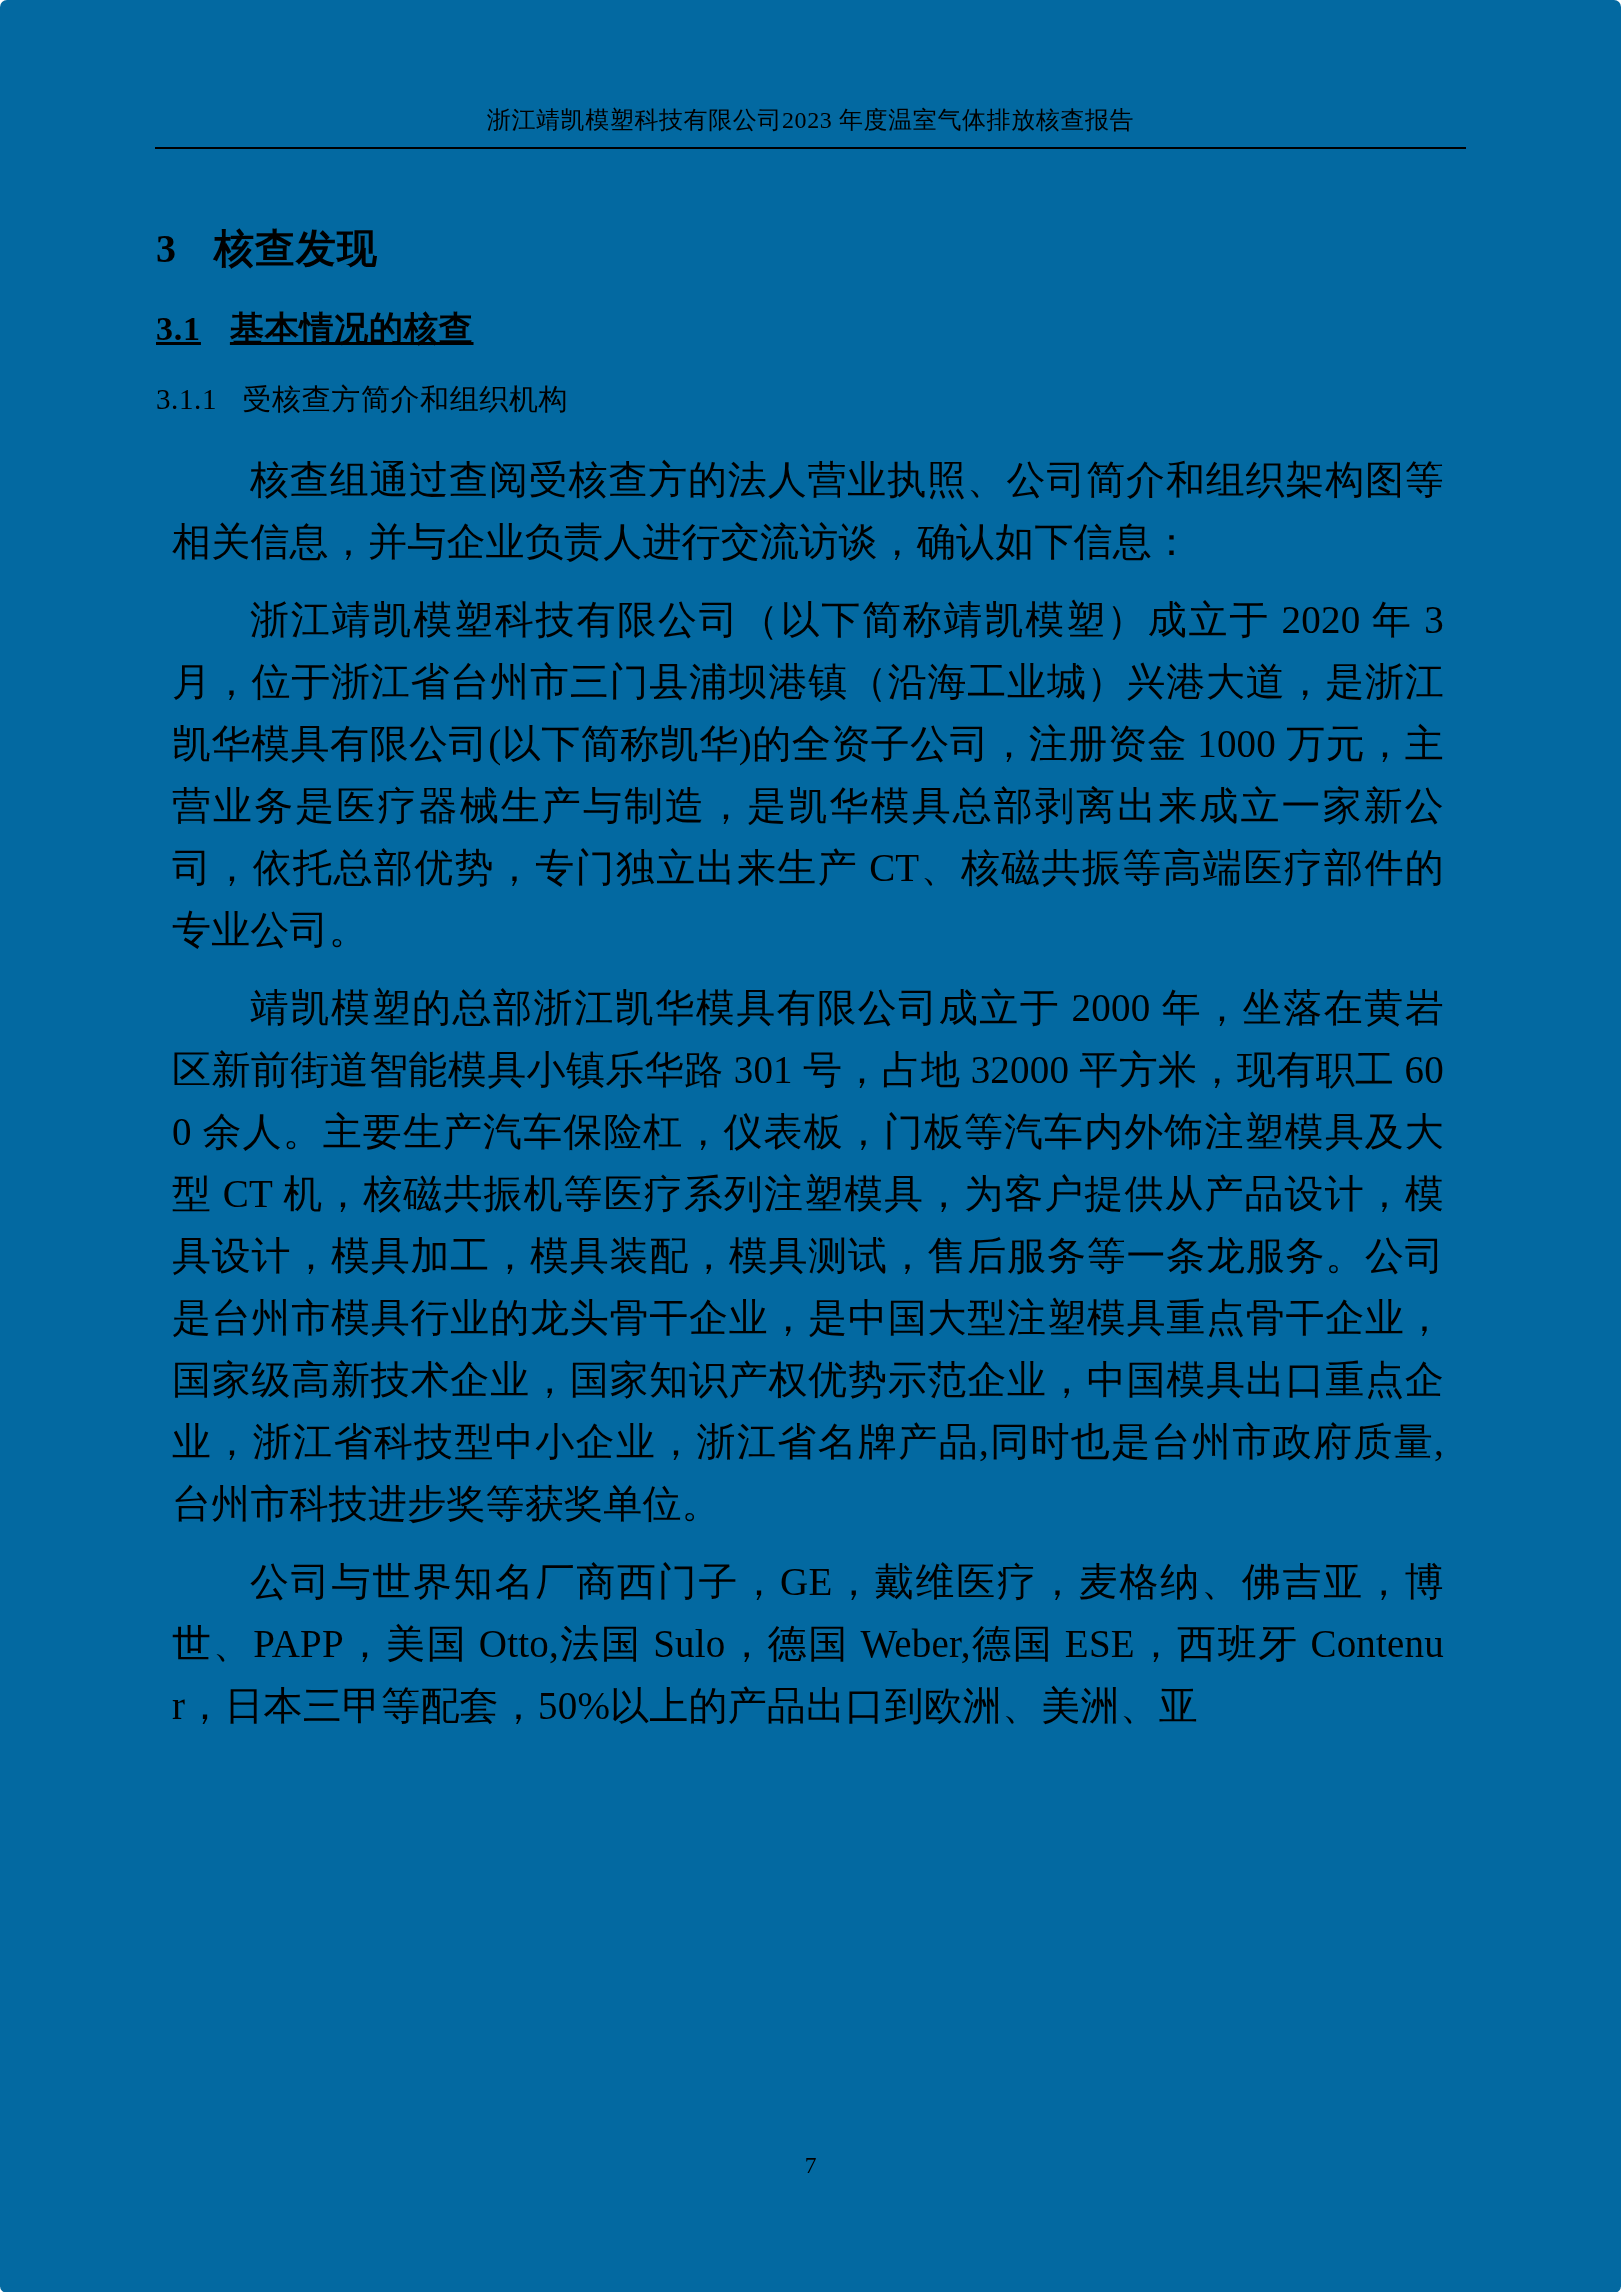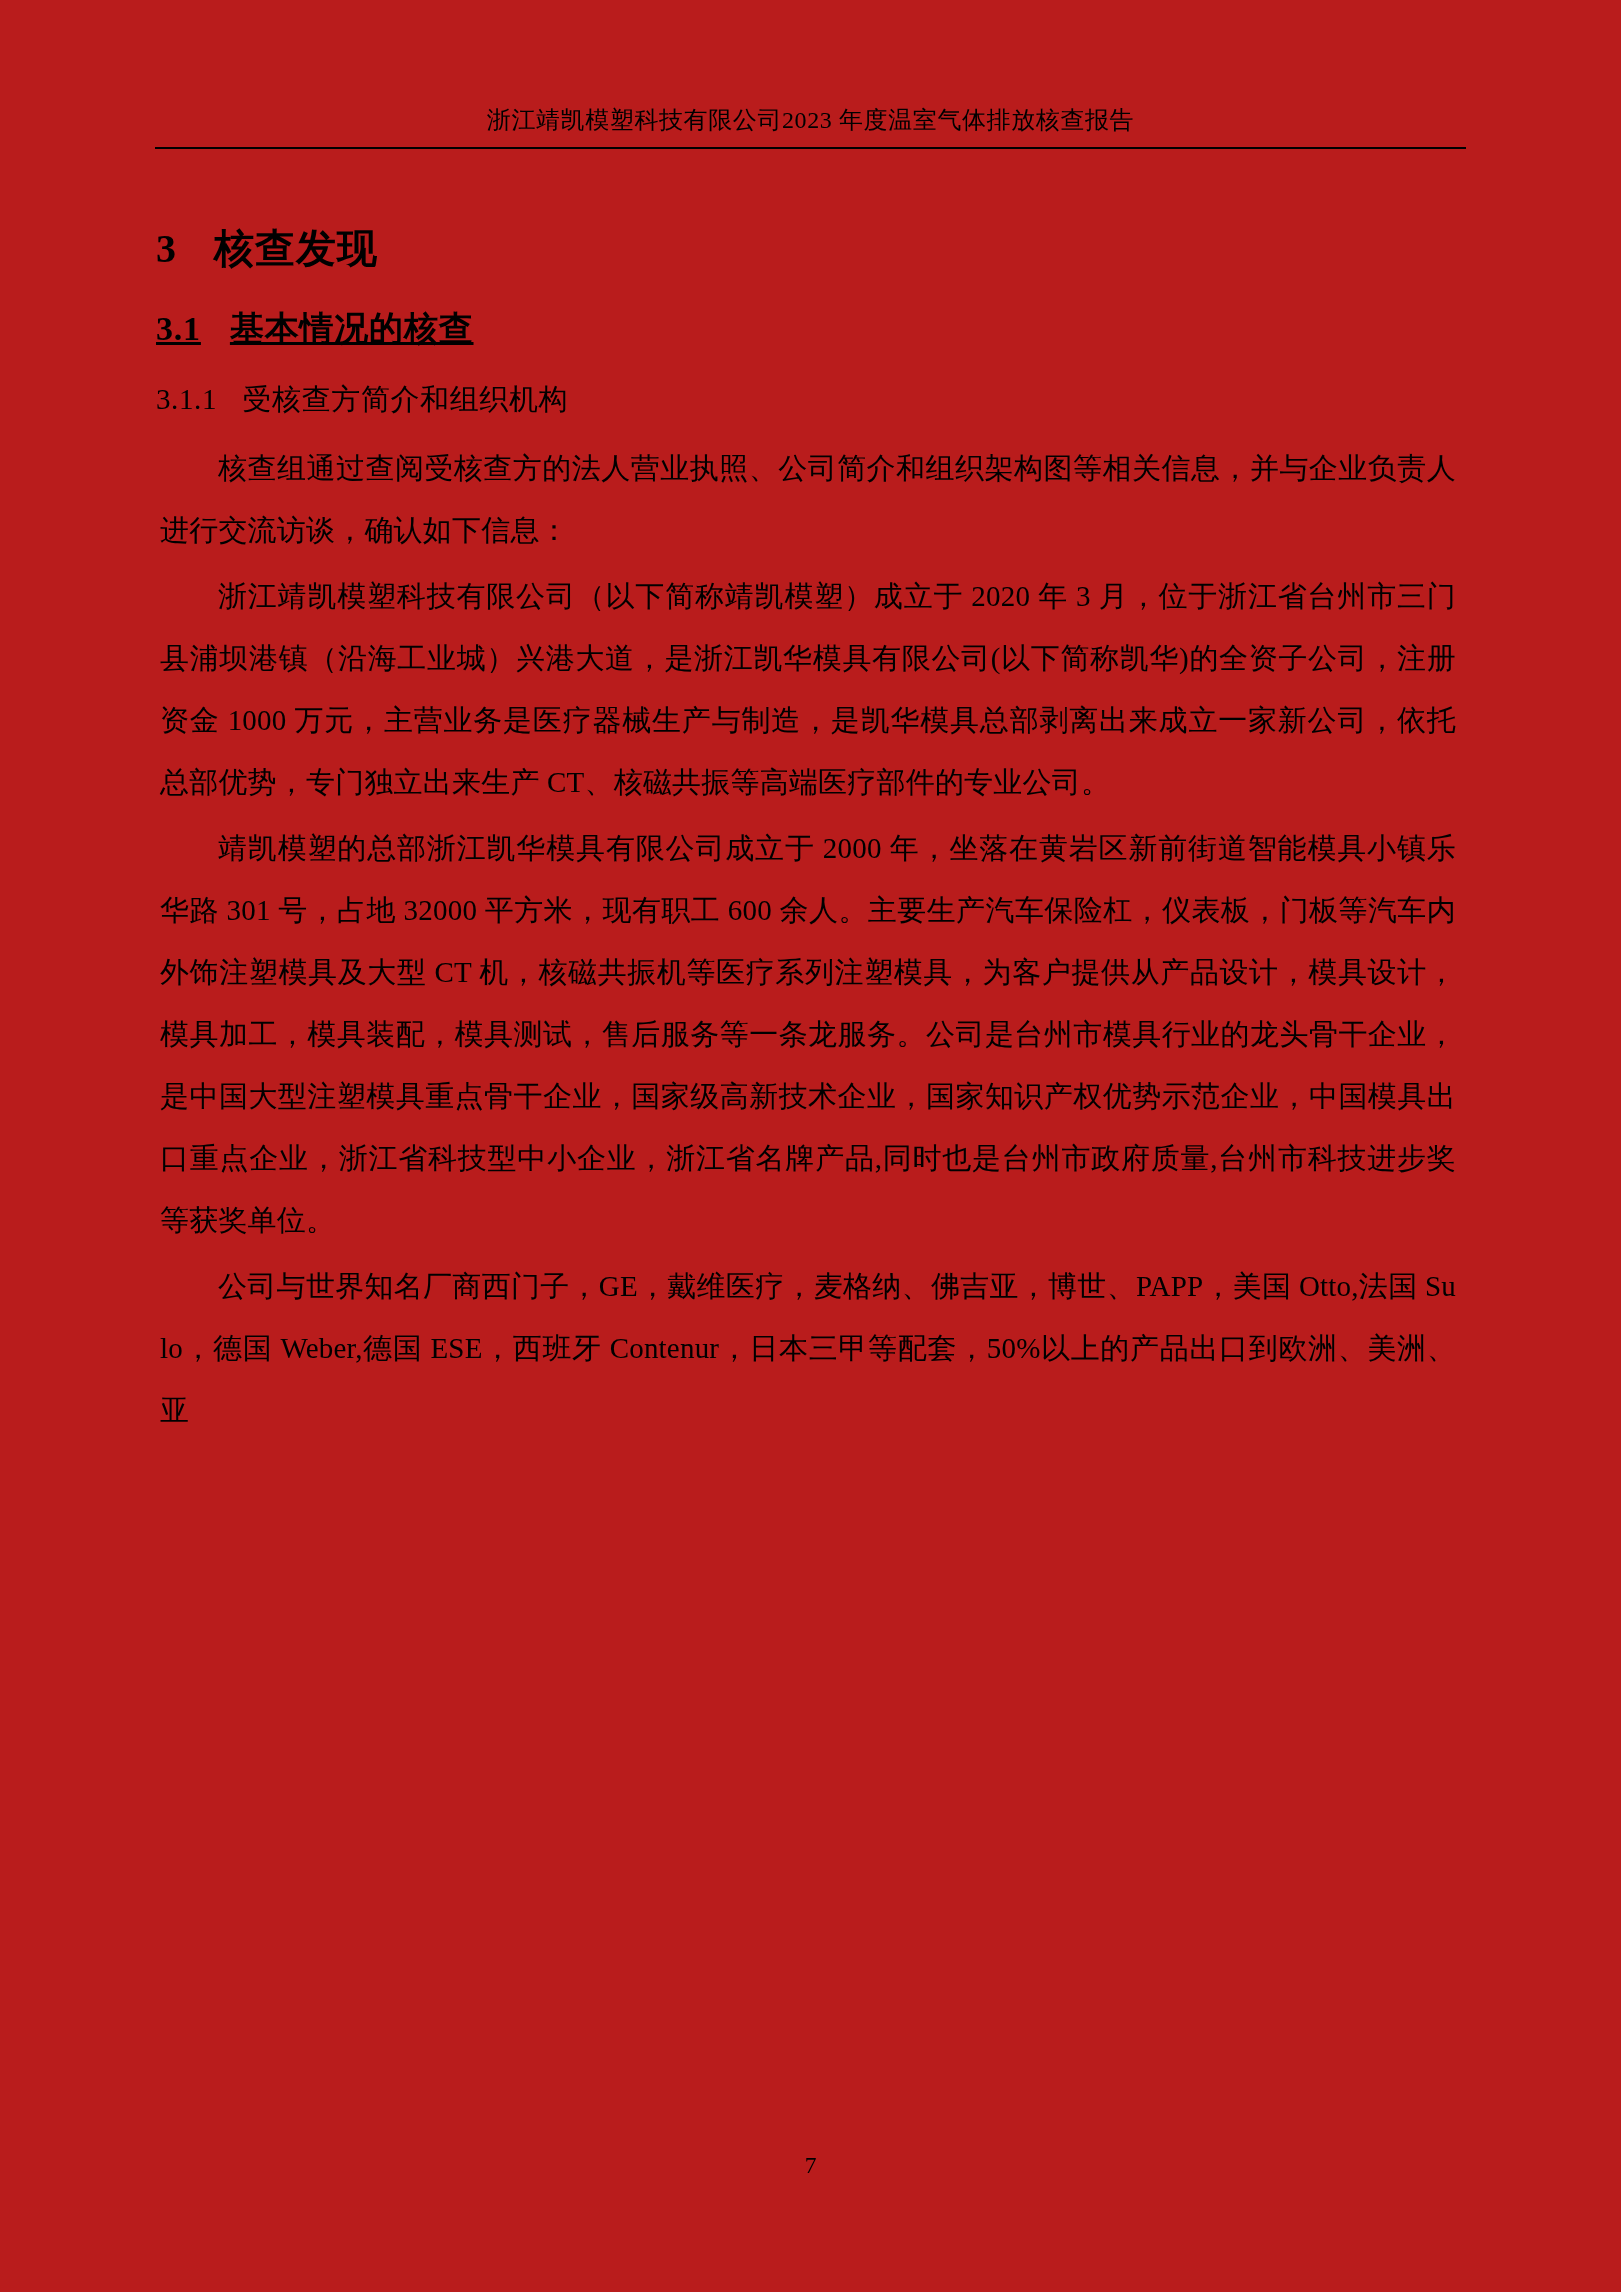--- a/index.html
+++ b/index.html
@@ -8,23 +8,24 @@
     background: #ffffff;
   }
   body {
     font-family: "Liberation Serif", "DejaVu Serif", serif;
     color: #000000;
   }
   .page {
     position: relative;
     width: 1621px;
     height: 2293px;
-    background: #b91c1c;
+    background: #0369a1;
     overflow: hidden;
     box-sizing: border-box;
+    border-radius: 7px;
   }
 
   
   .header-zone {
     position: absolute;
     left: 0;
     top: 0;
     width: 1621px;
     padding-top: 106px;
   }
@@ -85,23 +86,23 @@
     font-weight: normal;
     line-height: 1.0;
     padding-top: 31px;
     padding-bottom: 5.9px;
     letter-spacing: 0.6px;
     font-family: "Liberation Serif", "DejaVu Serif", serif;
   }
   h3.sec-3 .num { margin-right: 25.5px; }
 
   p.body {
-    margin: 4px;
+    margin: 16px;
     padding: 0;
-    font-size: 29px;
+    font-size: 39px;
     line-height: 62px;
     text-align: justify;
     text-justify: inter-character;
     text-indent: 2em;
     letter-spacing: 0.2px;
     font-family: "Liberation Serif", "DejaVu Serif", serif;
     word-break: break-all;
   }
   p.body.first { padding-top: 13.7px; }
 

